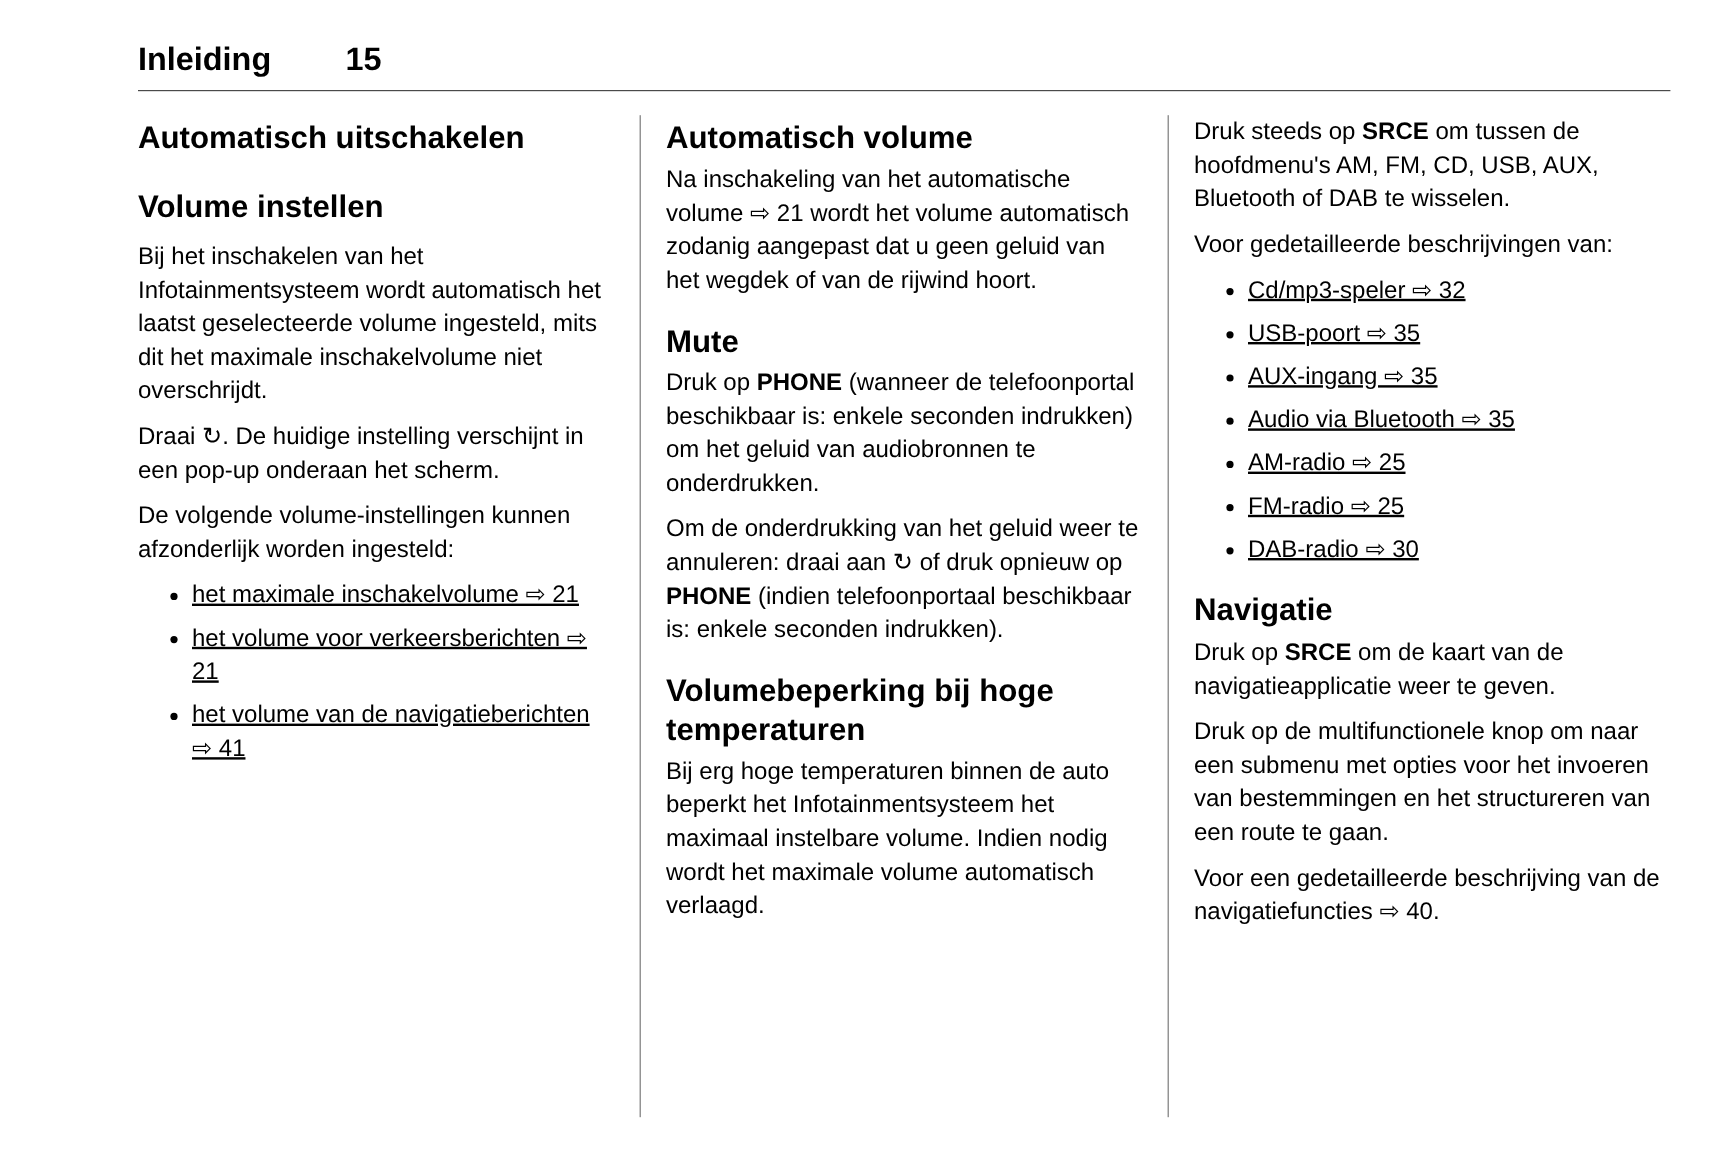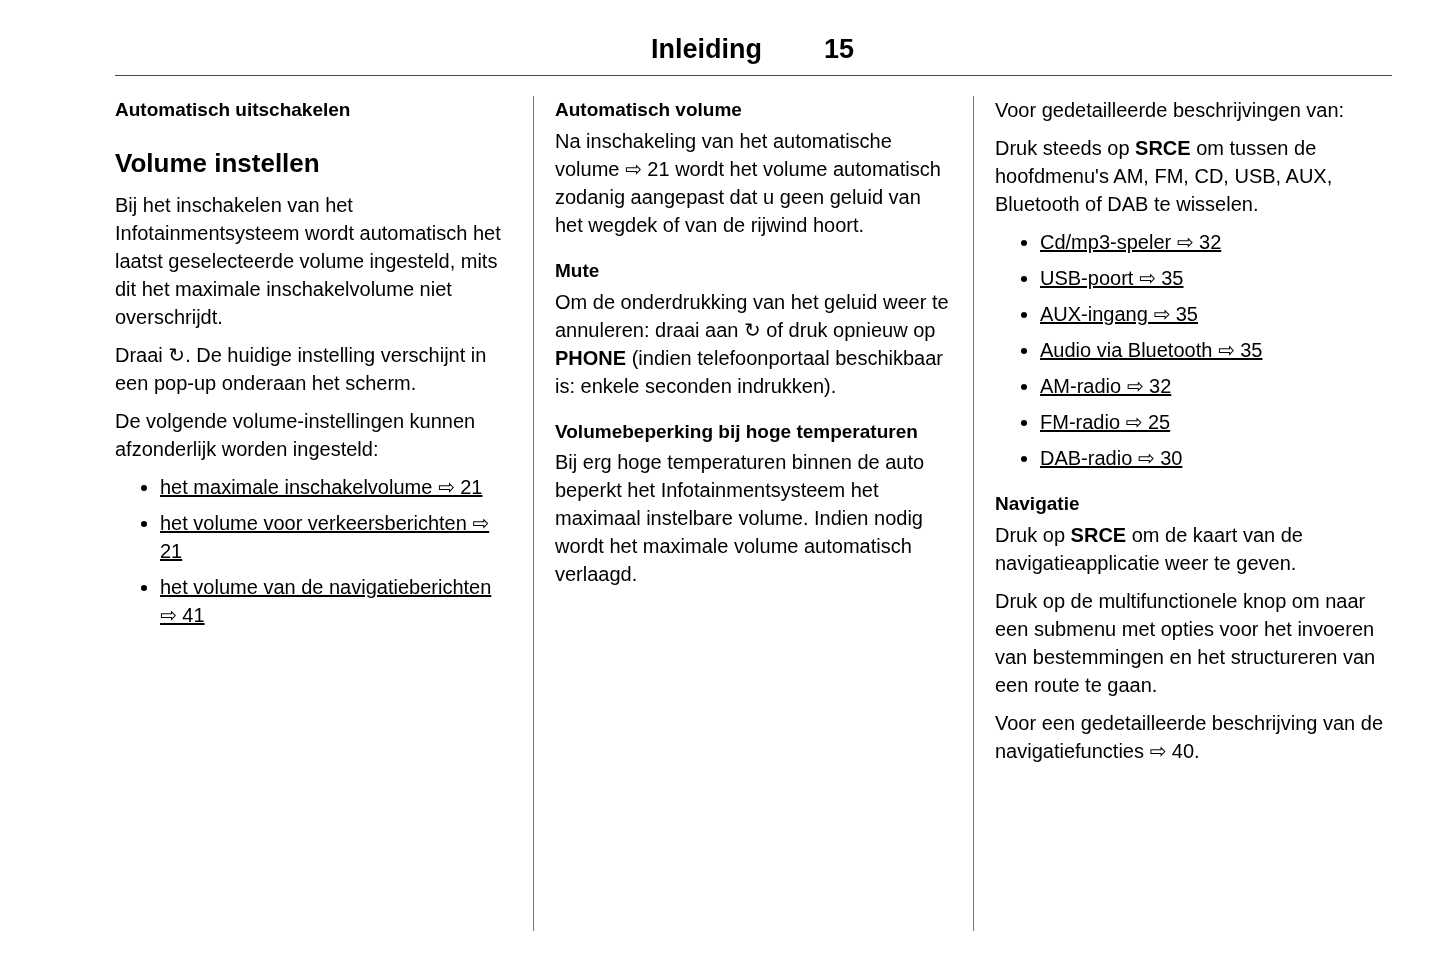--- a/index.html
+++ b/index.html
@@ -10,21 +10,21 @@
     width: 1445px;
     height: 966px;
     overflow: hidden;
     font-family: "Liberation Sans", "DejaVu Sans", sans-serif;
     color: #000;
   }
   .page { width: 1445px; height: 966px; position: relative; }
 
   .header {
     padding: 34px 55px 0 115px;
-    text-align: center;
+    text-align: left;
   }
   .header .title {
     font-size: 27px;
     font-weight: bold;
     display: inline-block;
   }
   .header .pagenum {
     font-size: 27px;
     font-weight: bold;
     display: inline-block;
@@ -50,21 +50,21 @@
     margin: 0 21px;
     align-self: stretch;
   }
 
   .col p {
     font-size: 20px;
     line-height: 1.4;
     margin: 0 0 10px 0;
   }
   h3.sec {
-    font-size: 19px;
+    font-size: 26px;
     font-weight: bold;
     margin: 20px 0 5px 0;
     line-height: 1.25;
   }
   h2.big {
     font-size: 26px;
     font-weight: bold;
     margin: 26px 0 12px 0;
     line-height: 1.2;
   }
@@ -105,36 +105,37 @@
           <li>het volume van de navigatieberichten ⇨ 41</li>
         </ul>
     </div>
 
     <div class="divider"></div>
 
     <div class="col">
       <h3 class="sec">Automatisch volume</h3>
       <p>Na inschakeling van het automatische volume ⇨ 21 wordt het volume automatisch zodanig aangepast dat u geen geluid van het wegdek of van de rijwind hoort.</p>
       <h3 class="sec">Mute</h3>
+      <p>Druk op <b>PHONE</b> (wanneer de telefoonportal beschikbaar is: enkele seconden indrukken) om het geluid van audiobronnen te onderdrukken.</p>
       <p>Om de onderdrukking van het geluid weer te annuleren: draai aan <span class="sym">↻</span> of druk opnieuw op <b>PHONE</b> (indien telefoonportaal beschikbaar is: enkele seconden indrukken).</p>
       <h3 class="sec">Volumebeperking bij hoge temperaturen</h3>
       <p>Bij erg hoge temperaturen binnen de auto beperkt het Infotainmentsysteem het maximaal instelbare volume. Indien nodig wordt het maximale volume automatisch verlaagd.</p>
     </div>
 
     <div class="divider"></div>
 
     <div class="col">
+      <p>Druk steeds op <b>SRCE</b> om tussen de hoofdmenu's AM, FM, CD, USB, AUX, Bluetooth of DAB te wisselen.</p>
       <p>Voor gedetailleerde beschrijvingen van:</p>
-      <p>Druk steeds op <b>SRCE</b> om tussen de hoofdmenu's AM, FM, CD, USB, AUX, Bluetooth of DAB te wisselen.</p>
       <ul class="bullets">
           <li>Cd/mp3-speler ⇨ 32</li>
           <li>USB-poort ⇨ 35</li>
           <li>AUX-ingang ⇨ 35</li>
           <li>Audio via Bluetooth ⇨ 35</li>
-          <li>AM-radio ⇨ 32</li>
+          <li>AM-radio ⇨ 25</li>
           <li>FM-radio ⇨ 25</li>
           <li>DAB-radio ⇨ 30</li>
         </ul>
       <h3 class="sec">Navigatie</h3>
       <p>Druk op <b>SRCE</b> om de kaart van de navigatieapplicatie weer te geven.</p>
       <p>Druk op de multifunctionele knop om naar een submenu met opties voor het invoeren van bestemmingen en het structureren van een route te gaan.</p>
       <p>Voor een gedetailleerde beschrijving van de navigatiefuncties ⇨ 40.</p>
     </div>
 
   </div>

